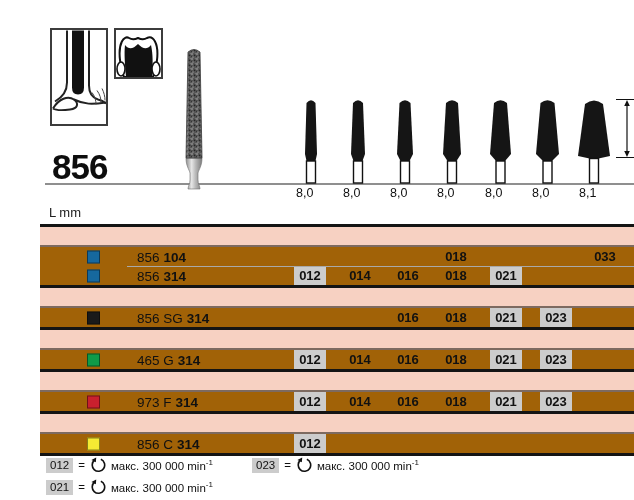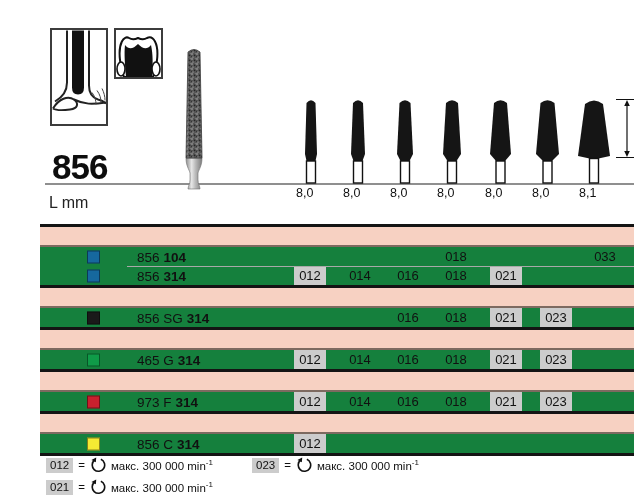--- a/index.html
+++ b/index.html
@@ -10,40 +10,40 @@
   .frame{position:absolute;background:#fff;border:2px solid #3c3c3c;box-sizing:border-box;}
   .frame1{left:50px;top:28px;width:58px;height:98px;}
   .frame2{left:114px;top:28px;width:49px;height:51px;}
   .frame svg{display:block;width:100%;height:100%;}
 
   .bur-photo{position:absolute;left:181px;top:48px;width:26px;height:142px;z-index:2;}
 
   .fig-number{position:absolute;left:52px;top:147px;font-size:35px;font-weight:bold;
               letter-spacing:-1px;color:#0d0d0d;}
   .ground-line{position:absolute;left:45px;top:183px;width:589px;height:2px;background:#8f8f8f;z-index:0;}
-  .lmm{position:absolute;left:49px;top:194px;font-size:16px;color:#222;}
+  .lmm{position:absolute;left:49px;top:205px;font-size:13px;color:#222;}
 
   .sil{position:absolute;top:98px;z-index:1;}
   .sil svg{display:block;}
   .sil-label{position:absolute;top:186px;width:30px;text-align:left;font-size:12.5px;color:#111;}
 
   .dim-arrow{position:absolute;left:616px;top:96px;width:18px;height:66px;z-index:1;}
 
   
   .dtable{position:absolute;left:40px;top:224px;width:594px;}
   .bar{height:3px;background:#141414;}
   .pinkband{height:18px;border-bottom:2px solid #7d6a60;}
-  .trow{position:relative;height:19px;background:#15803d;text-align:center;}
+  .trow{position:relative;height:19px;background:#a16207;text-align:center;}
   .rowdivider{position:absolute;left:87px;right:0;top:19px;height:1px;background:#a9a9a9;z-index:3;}
   .swatch{position:absolute;left:47px;top:50%;transform:translateY(-50%);width:13px;height:13px;
           border:1px solid rgba(0,0,0,.45);box-sizing:border-box;}
   .tlabel{position:absolute;left:97px;top:50%;transform:translateY(-50%);font-size:13.5px;white-space:nowrap;}
   .tlabel b{margin-left:4px;}
   .cell{position:absolute;top:0;height:100%;width:32px;display:flex;align-items:center;justify-content:center;
-        font-weight:normal;font-size:13px;}
+        font-weight:bold;font-size:13px;}
   .c012{left:254px}.c014{left:304px}.c016{left:352px}.c018{left:400px}
   .c021{left:450px}.c023{left:500px}.c033{left:549px}
 
   
   .legend-item{position:absolute;display:flex;align-items:center;gap:5px;font-size:11.5px;white-space:nowrap;}
   .lkey{display:inline-flex;align-items:center;justify-content:center;height:15px;padding:0 4px;font-size:11.5px;}
   .leq{font-size:11.5px;}
   .rot-icon{width:16px;height:16px;display:block;}
   .ltext sup{font-size:8px;}
   .li-1{left:46px;top:457px;}

